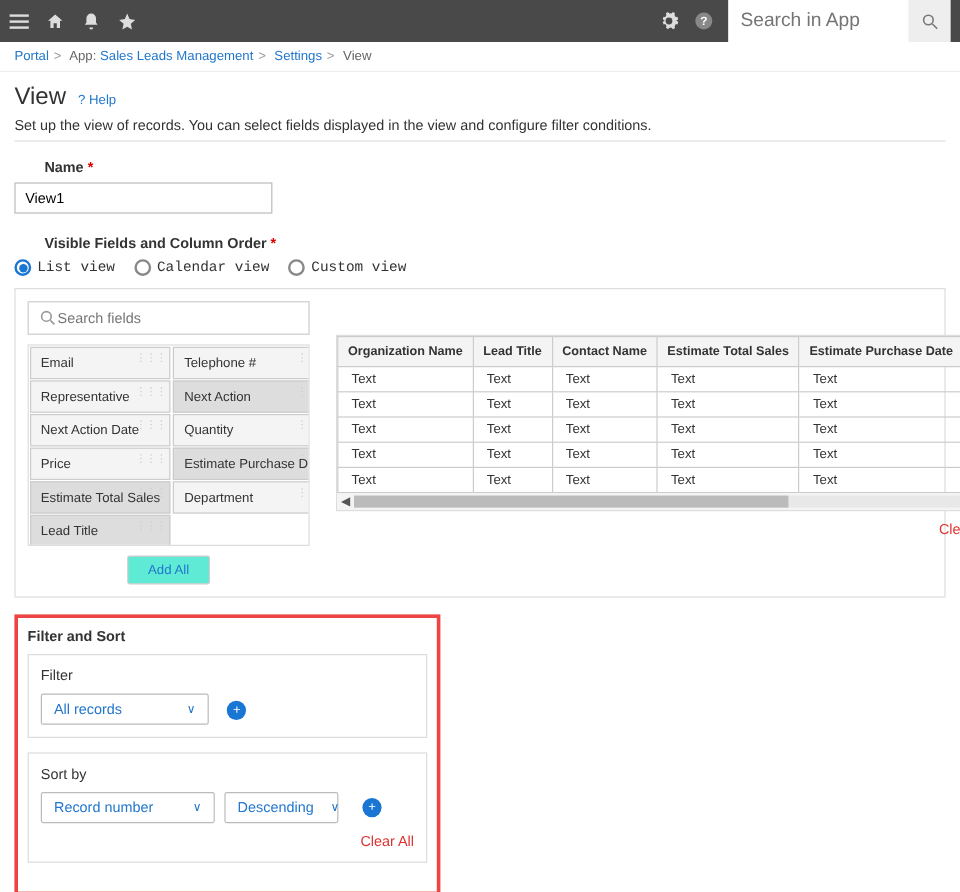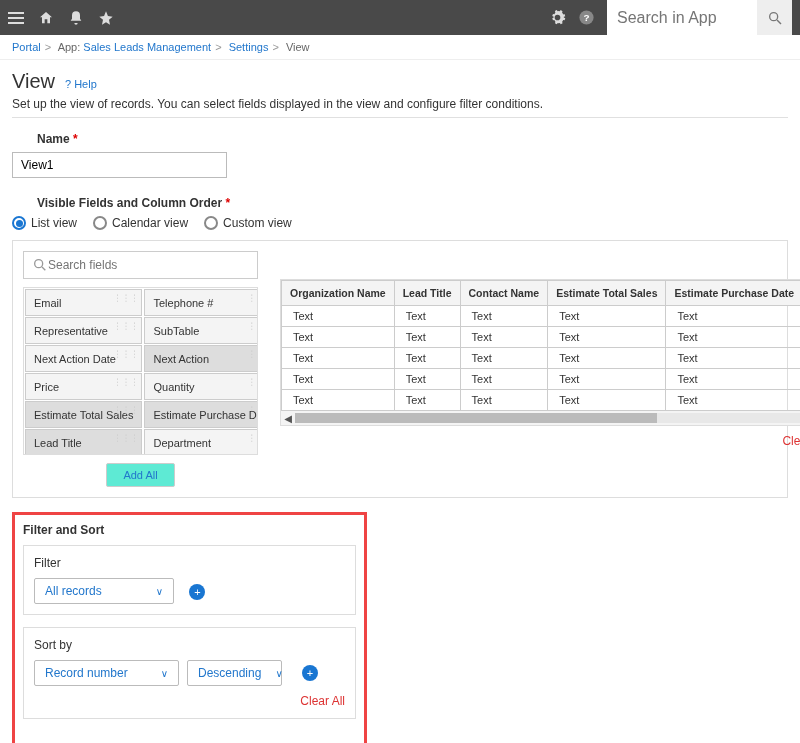--- a/index.html
+++ b/index.html
@@ -22,21 +22,21 @@
 .help-link { color: #2277cc; font-size: 11px; }
 .page-desc { font-size: 12px; color: #333; margin-bottom: 6px; }
 hr.sep { border: none; border-top: 1px solid #e0e0e0; margin: 0 0 14px 0; }
 .field-label { font-weight: bold; font-size: 12px; margin-bottom: 6px; padding-left: 25px; }
 .req { color: #d00; }
 .text-input { border: 1px solid #bbb; padding: 5px 8px; width: 215px; font-size: 12px; margin-bottom: 18px; }
 .radio-row { display: flex; gap: 16px; align-items: center; margin-bottom: 10px; }
 .radio { width: 14px; height: 14px; border-radius: 50%; border: 2px solid #888; display: inline-flex; align-items: center; justify-content: center; }
 .radio.selected { border-color: #1976d2; }
 .radio.selected::after { content: ''; width: 7px; height: 7px; border-radius: 50%; background: #1976d2; }
-.radio-label { display: flex; align-items: center; gap: 5px; font-size: 12px; }
+.radio-label { display: flex; align-items: center; gap: 5px; font-size: 12px; font-family: Liberation Mono, monospace; }
 .designer { border: 1px solid #ddd; padding: 10px; display: flex; gap: 22px; }
 .field-panel { width: 235px; }
 .search-fields { display: flex; align-items: center; border: 1px solid #ccc; background: #fff; padding: 5px 8px; margin-bottom: 8px; }
 .search-fields input { border: none; flex: 1; font-size: 12px; outline: none; }
 .field-list { border: 1px solid #ddd; height: 168px; overflow: hidden; position: relative; display: flex; }
 .field-cols { display: flex; flex: 1; }
 .field-col { flex: 1; }
 .field-item { border: 1px solid #ccc; background: #f4f4f4; padding: 6px 8px; font-size: 11px; margin: 1px; position: relative; height: 27px; display: flex; align-items: center; white-space: nowrap; overflow: hidden; text-overflow: ellipsis; }
 .field-item.dark { background: #ddd; }
 .grip { position: absolute; right: 3px; top: 4px; color: #ccc; font-size: 9px; line-height: 1; letter-spacing: -0.5px; }
@@ -161,21 +161,20 @@
             <div class="field-col">
               <div class="field-item">Email<span class="grip">⋮⋮⋮</span></div>
               <div class="field-item">Representative<span class="grip">⋮⋮⋮</span></div>
               <div class="field-item">Next Action Date<span class="grip">⋮⋮⋮</span></div>
               <div class="field-item">Price<span class="grip">⋮⋮⋮</span></div>
               <div class="field-item dark">Estimate Total Sales<span class="grip">⋮⋮⋮</span></div>
               <div class="field-item dark">Lead Title<span class="grip">⋮⋮⋮</span></div>
             </div>
             <div class="field-col">
               <div class="field-item">Telephone #<span class="grip">⋮⋮⋮</span></div>
-              <div class="field-item">SubTable<span class="grip">⋮⋮⋮</span></div>
               <div class="field-item dark">Next Action<span class="grip">⋮⋮⋮</span></div>
               <div class="field-item">Quantity<span class="grip">⋮⋮⋮</span></div>
               <div class="field-item dark">Estimate Purchase D…<span class="grip">⋮⋮⋮</span></div>
               <div class="field-item">Department<span class="grip">⋮⋮⋮</span></div>
             </div>
           </div>
 
       </div>
       <button class="add-all">Add All</button>
     </div>

